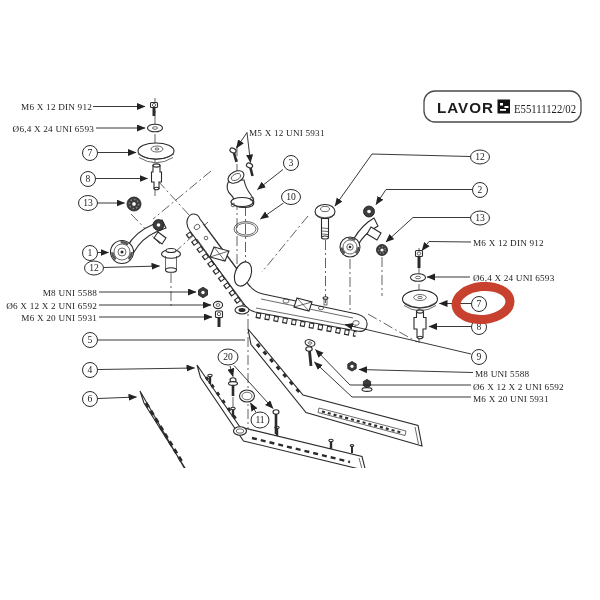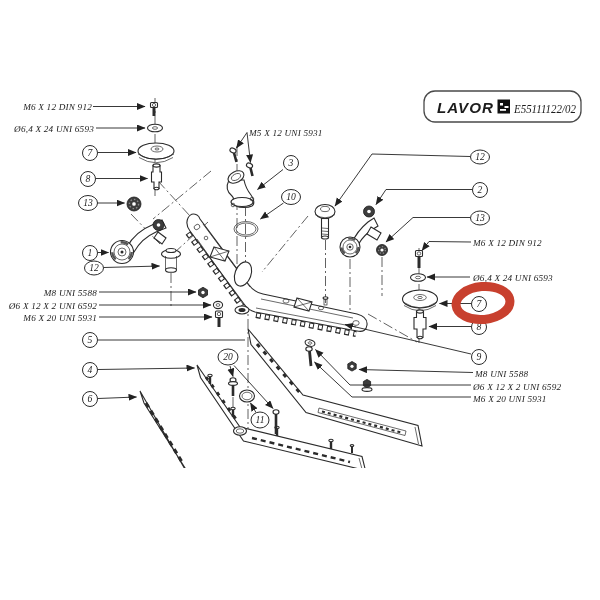--- a/index.html
+++ b/index.html
@@ -1,16 +1,16 @@
 <!DOCTYPE html>
 <html><head>
 <meta charset="utf-8">
 <style>
   html,body{margin:0;padding:0;background:#ffffff;}
-  #stage{width:600px;height:468px;position:relative;background:#fff;overflow:hidden;font-style:italic;}
+  #stage{width:600px;height:468px;position:relative;background:#fff;overflow:hidden;}
   svg{display:block;}
   text{font-family:"Liberation Serif","DejaVu Serif",serif;fill:#1c1c1c;}
   .plabel{font-size:9.2px;letter-spacing:.2px;}
   .cnum{font-size:9.6px;}
   .brand{font-family:"Liberation Sans","DejaVu Sans",sans-serif;font-weight:bold;font-size:15px;letter-spacing:1px;}
   .code{font-size:13px;}
   .ln{stroke:#222;stroke-width:.9;fill:none;}
   .dd{stroke:#3a3a3a;stroke-width:.8;fill:none;stroke-dasharray:10 3 2 3;}
   .part{stroke:#2b2b2b;stroke-width:1.1;fill:#fff;}
   .thin{stroke:#2b2b2b;stroke-width:.7;fill:none;}

